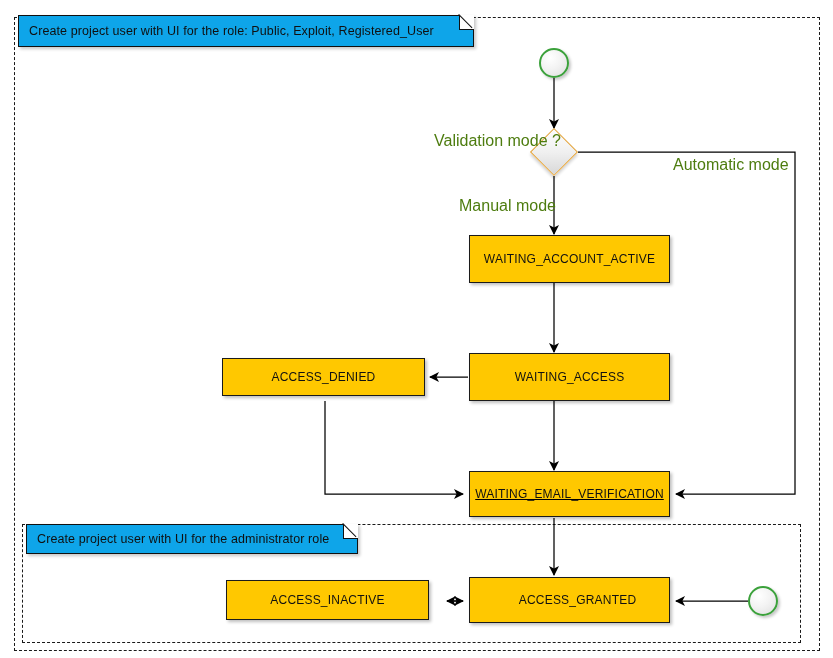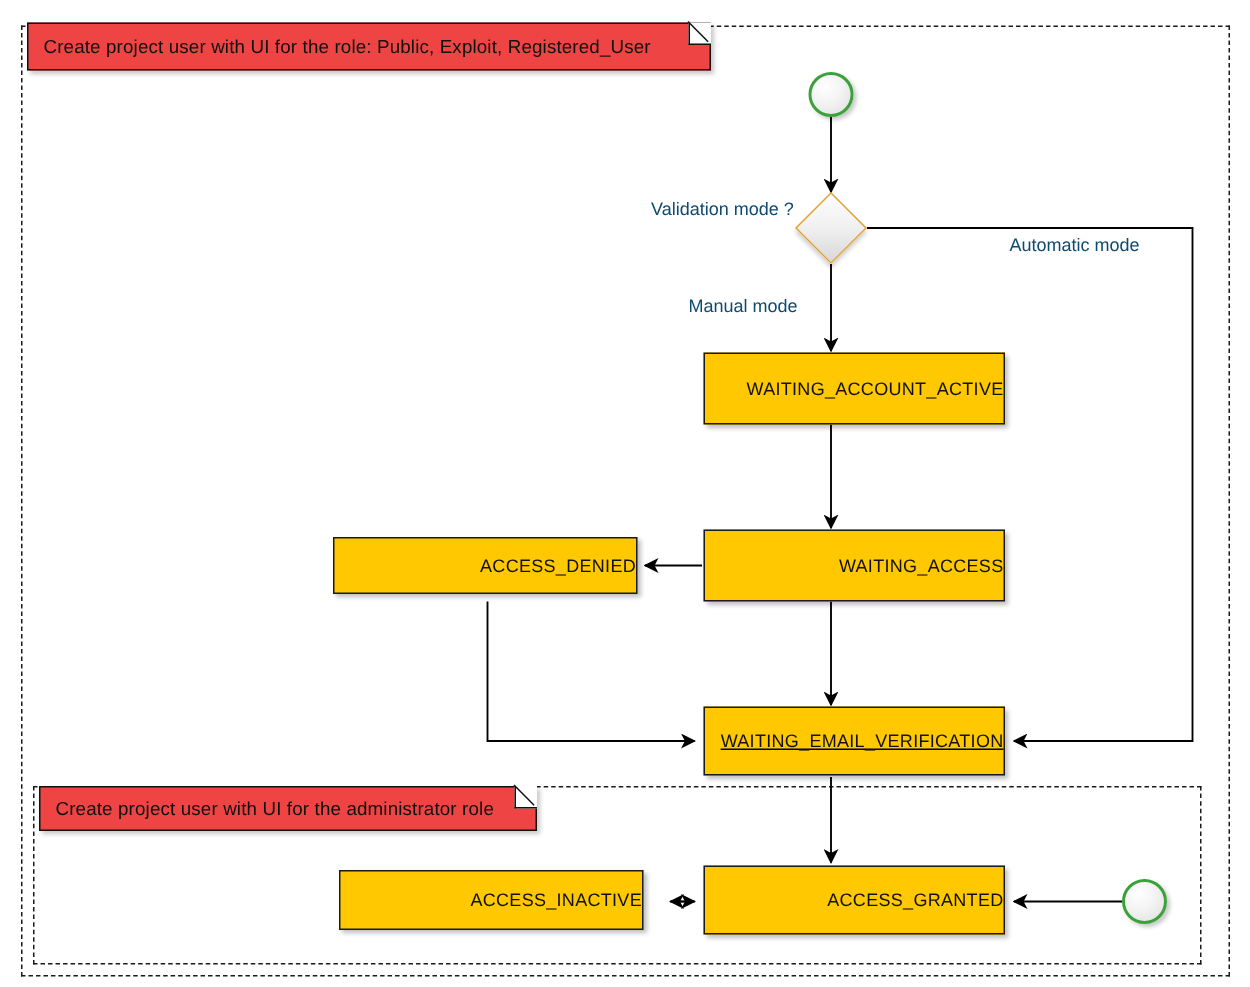--- a/index.html
+++ b/index.html
@@ -35,21 +35,21 @@
   .frame-inner {
     left: 22px;
     top: 524px;
     width: 779px;
     height: 119px;
   }
 
   
   .note {
     position: absolute;
-    background: #ef4444;
+    background: #0ea5e9;
     border: 1px solid #111111;
     box-sizing: border-box;
     display: flex;
     align-items: center;
     box-shadow: 2px 2px 3px rgba(0,0,0,0.22);
   }
   .note .note-text {
     font-size: 12.5px;
     color: #101010;
     padding-left: 10px;
@@ -91,21 +91,21 @@
   }
 
   
   .state {
     position: absolute;
     background: #FFC800;
     border: 1.4px solid #1b1b1b;
     box-sizing: border-box;
     display: flex;
     align-items: center;
-    justify-content: flex-end;
+    justify-content: center;
     box-shadow: 2px 2px 3px rgba(0,0,0,0.25);
   }
   .state .state-label {
     font-size: 12px;
     color: #111111;
     letter-spacing: 0.2px;
     white-space: nowrap;
   }
 
   
@@ -136,22 +136,22 @@
     border: 1.4px solid #E2A033;
     background: linear-gradient(135deg, #fdfdfd 0%, #f0f0f0 50%, #d8d8d8 100%);
     transform: rotate(45deg);
     box-sizing: border-box;
     box-shadow: 2px 2px 3px rgba(0,0,0,0.18);
   }
 
   
   .edge-label {
     position: absolute;
-    font-size: 12px;
-    color: #0c4a6e;
+    font-size: 16px;
+    color: #4d7c0f;
     white-space: nowrap;
   }
 
   
   #edges {
     position: absolute;
     left: 0;
     top: 0;
     width: 833px;
     height: 658px;

